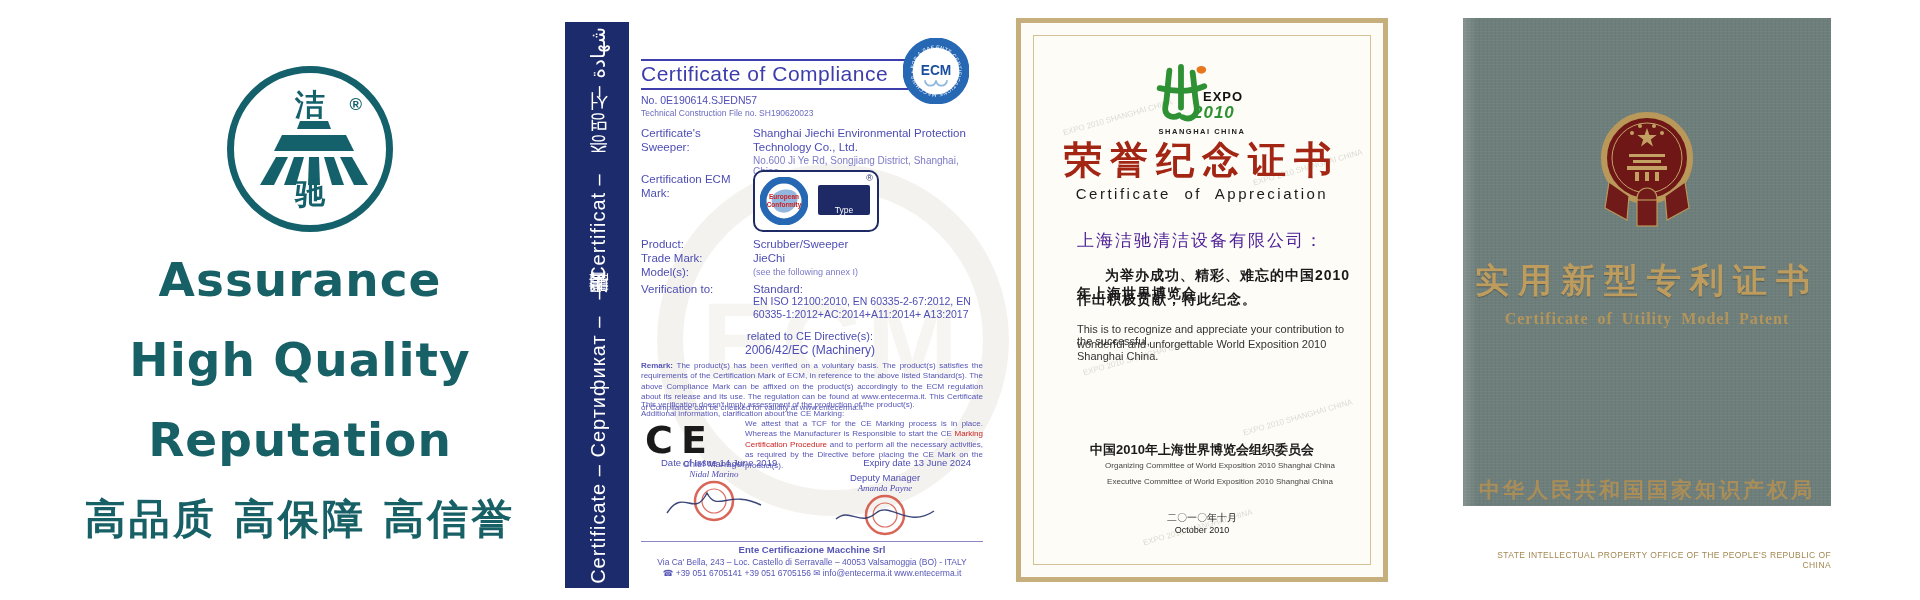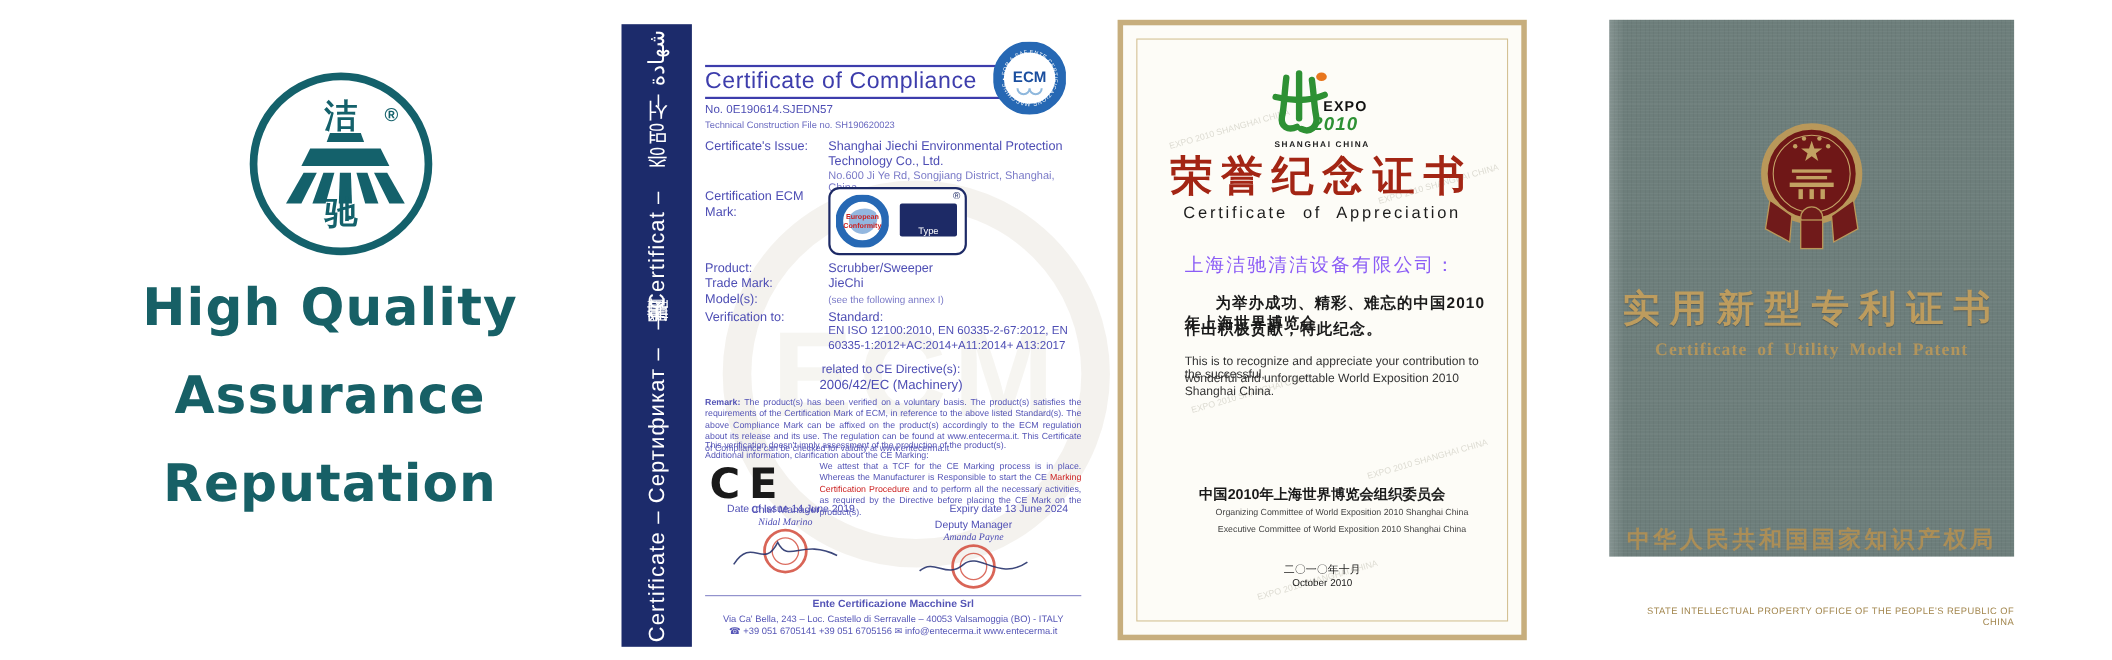--- a/index.html
+++ b/index.html
@@ -49,21 +49,21 @@
   .c3{position:absolute;left:1016px;top:18px;width:372px;height:564px;background:#fdfcf7;border:5px solid #c7ae7d;box-sizing:border-box;}
   .c3-inner{position:absolute;inset:12px;border:1px solid #d4c194;pointer-events:none;}
   .c3 .abs{position:absolute;}
   .expo-wm{position:absolute;font-size:8px;color:rgba(160,158,140,.35);transform:rotate(-16deg);white-space:nowrap;}
   .expo-logo{position:absolute;left:50%;top:40px;transform:translateX(-50%);width:150px;height:78px;}
   .expo-word{position:absolute;left:76px;top:26px;font-size:13px;font-weight:bold;color:#111;letter-spacing:1px;}
   .expo-year{position:absolute;left:66px;top:40px;font-size:17px;font-weight:bold;color:#2e9134;font-style:italic;letter-spacing:1px;}
   .expo-city{position:absolute;left:0;right:0;top:64px;text-align:center;font-size:7.5px;font-weight:bold;color:#222;letter-spacing:1.5px;}
   .c3-title{left:0;right:0;top:112px;text-align:center;font-size:38px;font-weight:bold;color:#a32514;letter-spacing:8px;font-family:"Liberation Serif","DejaVu Serif",serif;}
   .c3-title-en{left:0;right:0;top:162px;text-align:center;font-size:15px;color:#1c1c1c;letter-spacing:2.5px;word-spacing:7px;}
-  .c3-recipient{left:56px;top:206px;font-size:17px;color:#8b5cf6;font-family:Liberation Sans, sans-serif;letter-spacing:2px;}
+  .c3-recipient{left:56px;top:206px;font-size:17px;color:#4c1d95;font-family:Liberation Sans, sans-serif;letter-spacing:2px;}
   .c3-body{left:56px;right:30px;font-size:14px;font-weight:600;color:#1a1a1a;letter-spacing:1px;}
   .c3-en{left:56px;right:26px;font-size:11px;color:#333;}
   .c3-cm{left:0;right:0;text-align:center;color:#1a1a1a;}
   .cm-cn{font-size:13px;font-weight:bold;}
   .cm-en{font-size:8px;color:#444;margin-top:2px;padding-left:36px;}
 
   
   .c4{position:absolute;left:1463px;top:18px;width:368px;height:488px;background:#6d7e7b;
       background-image:linear-gradient(90deg,rgba(255,255,255,.16),rgba(255,255,255,0) 14px),
         repeating-linear-gradient(0deg,rgba(255,255,255,.035) 0 1px,rgba(0,0,0,0) 1px 3px),
@@ -93,24 +93,25 @@
             <polygon points="40,36 50,36 42,64 30,64"></polygon>
             <polygon points="55,36 65,36 66,64 54,64"></polygon>
             <polygon points="70,36 80,36 90,64 78,64"></polygon>
             <polygon points="86,36 98,36 114,64 100,64"></polygon>
           </g>
         </svg>
       </div>
       <div class="logo-bottom">驰</div>
     </div>
     <div class="slogan">
+      <div>Assurance</div>
       <div>High Quality</div>
-      <div>Assurance</div>
       <div>Reputation</div>
     </div>
+    <div class="slogan-cn">高品质 高保障 高信誉</div>
   </div>
 
   <div class="c2">
     <div class="c2-watermark">ECM</div>
     <div class="c2-sidebar">
       <span>Certificate – Сертификат – 證明書 – Certificat – 증명서 – شهادة</span>
     </div>
 
     <div class="abs c2-rule" style="left:84px;right:70px;top:45px;"></div>
     <div class="abs c2-title" style="left:84px;top:48px;">Certificate of Compliance</div>
@@ -124,21 +125,21 @@
           </defs>
         <text font-size="5.6" fill="#ffffff" letter-spacing="0.5"><textPath href="#ecmring">ENTE CERTIFICAZIONE MACCHINE • FOR A SAFER WORLD</textPath></text>
         <text x="36" y="40" text-anchor="middle" font-size="15" font-weight="bold" fill="#1a4e9e">ECM</text>
         <path d="M24,46 a6,6 0 0 0 12,0 M36,46 a6,6 0 0 0 12,0" fill="none" stroke="#8fb8dd" stroke-width="2"></path>
       </svg>
     </div>
 
     <div class="abs c2-no" style="left:84px;top:80px;">No. 0E190614.SJEDN57</div>
     <div class="abs c2-tcf" style="left:84px;top:94px;">Technical Construction File no. SH190620023</div>
 
-    <div class="abs c2-label" style="left:84px;top:112px;width:105px;">Certificate's Issue:</div>
+    <div class="abs c2-label" style="left:84px;top:112px;width:105px;">Certificate's Sweeper:</div>
     <div class="abs c2-val" style="left:196px;top:112px;width:220px;">Shanghai Jiechi Environmental Protection Technology Co., Ltd.</div>
     <div class="abs c2-small" style="left:196px;top:141px;width:230px;">No.600 Ji Ye Rd, Songjiang District, Shanghai, China</div>
 
     <div class="abs c2-label" style="left:84px;top:158px;width:105px;">Certification ECM Mark:</div>
     <div class="ecm-badge">
       <div class="seal">
         <svg width="48" height="48" viewBox="0 0 48 48">
           <circle cx="24" cy="24" r="21" fill="#ffffff" stroke="#2668b4" stroke-width="7"></circle>
           <path d="M12,20 C16,12 30,10 36,16 C40,22 36,32 28,35 C18,38 10,30 12,20 Z" fill="#6f9fd4" opacity="0.75"></path>
           <text x="24" y="22" text-anchor="middle" font-size="6.5" font-weight="bold" fill="#cc2222">European</text>

